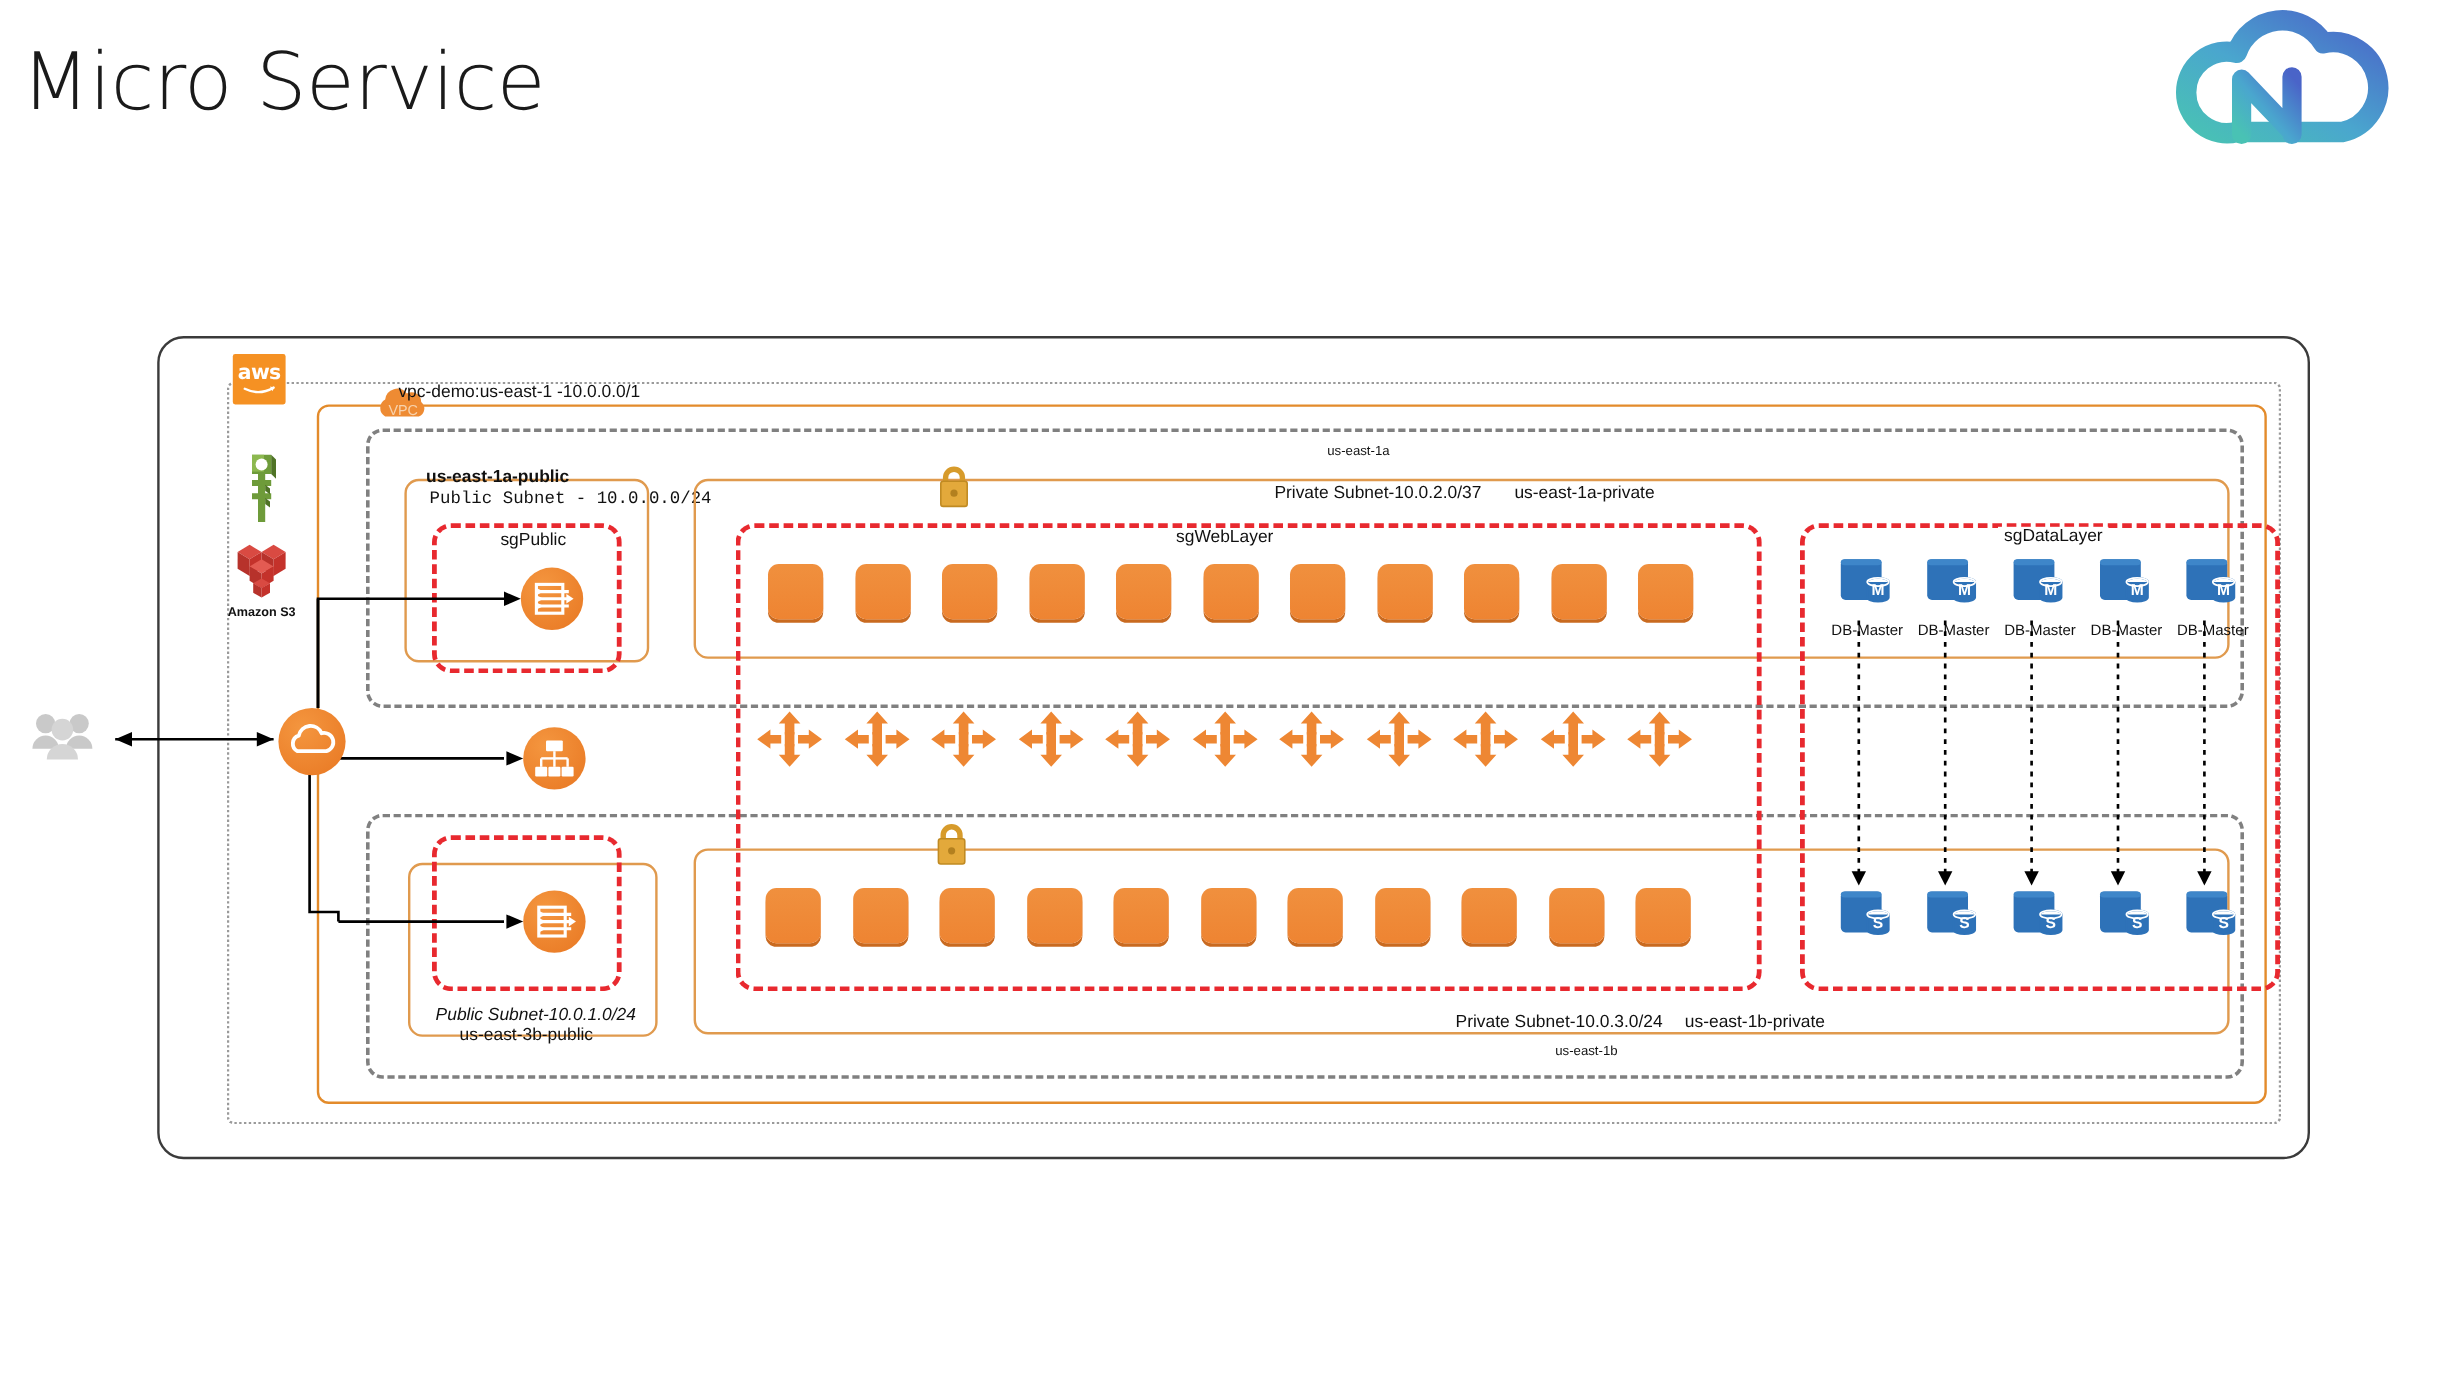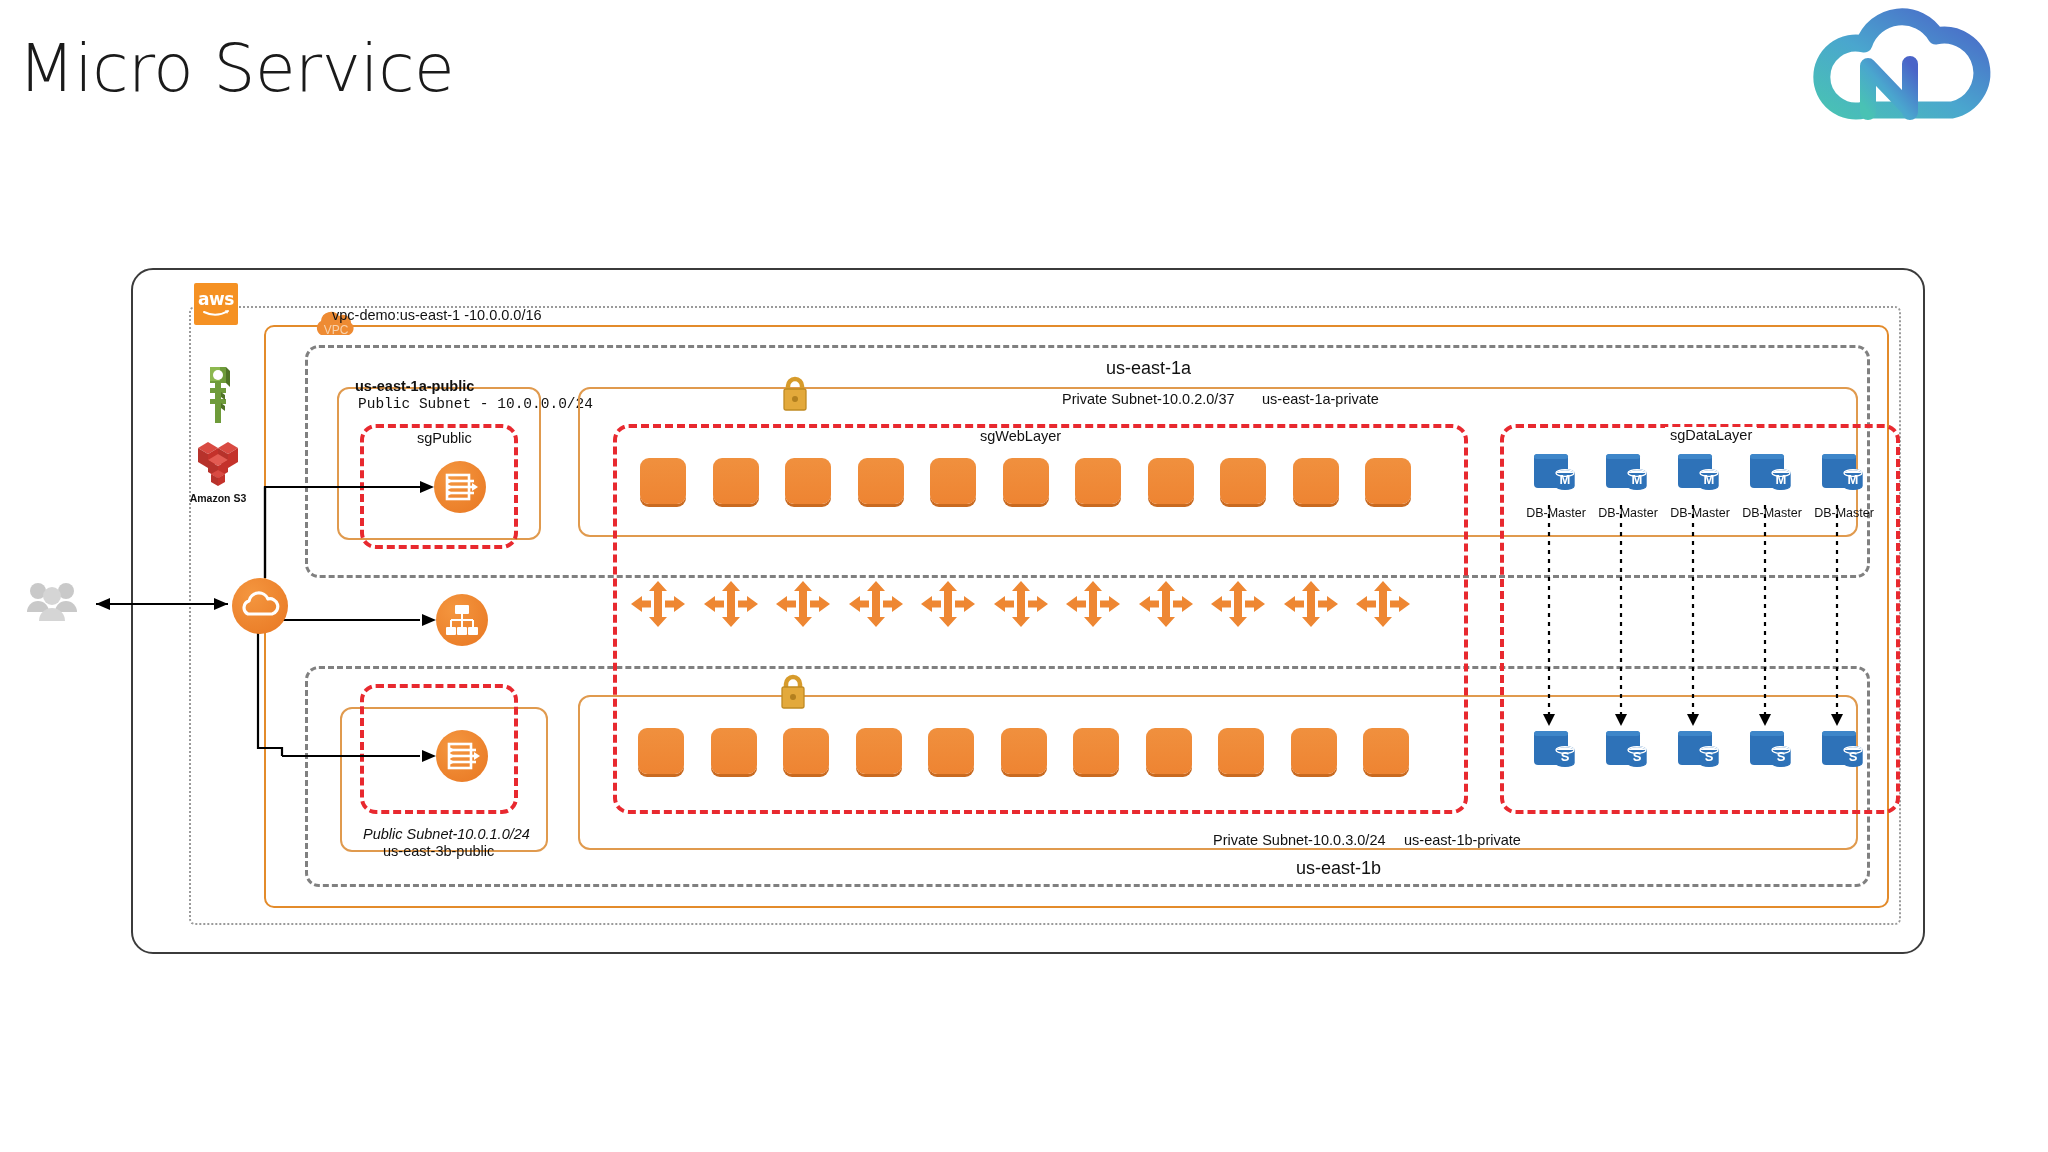--- a/index.html
+++ b/index.html
@@ -18,21 +18,21 @@
     letter-spacing: -0.5px;
     font-family: "DejaVu Sans", sans-serif;
     font-stretch: condensed;
   }
   .logo-wrap {
     position: absolute; right: 22px; top: 14px;
     width: 240px; height: 120px;
   }
 
   
-  .canvas { position: absolute; left: 0; top: 0; width: 2048px; height: 905px; }
+  .canvas { position: absolute; left: 0; top: 12px; width: 2048px; height: 905px; }
 
   
   .outer-card {
     position: absolute; left: 131px; top: 268px;
     width: 1794px; height: 686px;
     border: 2px solid #3b3b3b; border-radius: 22px;
     background: #fff;
   }
 
   
@@ -81,21 +81,21 @@
 
   
   .az-box {
     position: absolute;
     border: 3px dashed #808080; border-radius: 14px;
   }
   .az-a { left: 305px; top: 345px; width: 1565px; height: 233px; }
   .az-b { left: 305px; top: 666px; width: 1565px; height: 221px; }
 
   .az-label {
-    position: absolute; font-size: 18px; color: #111; white-space: nowrap;
+    position: absolute; font-size: 11px; color: #111; white-space: nowrap;
     background: #fff; padding: 0 6px;
   }
   .az-a-label { left: 1100px; top: 358px; }
   .az-b-label { left: 1290px; top: 858px; }
 
   
   .subnet {
     position: absolute; border: 2px solid #E09A4E; border-radius: 12px;
   }
   .sub-pub-a  { left: 337px; top: 387px;  width: 204px; height: 153px; }
@@ -224,21 +224,21 @@
   </div>
   <div class="s3-label">Amazon S3</div>
 
   <div class="vpc-box"></div>
   <div class="vpc-badge">
     <svg viewBox="0 0 46 30" width="46" height="30">
       <path d="M8 26 a8 8 0 0 1 0 -14 a10 10 0 0 1 18 -5 a8 8 0 0 1 12 7 a7 7 0 0 1 -2 12 z" fill="#EE8B33"></path>
       <text x="23" y="25" font-size="12" fill="#F8D2AC" text-anchor="middle" font-family="Liberation Sans, sans-serif">VPC</text>
     </svg>
   </div>
-  <div class="vpc-badge-label">vpc-demo:us-east-1 -10.0.0.0/16</div>
+  <div class="vpc-badge-label">vpc-demo:us-east-1 -10.0.0.0/1</div>
 
   <div class="az-box az-a"></div>
   <div class="az-label az-a-label">us-east-1a</div>
 
   <div class="az-box az-b"></div>
   <div class="az-label az-b-label">us-east-1b</div>
 
   <div class="subnet sub-pub-a"></div>
   <div class="subnet-label" style="left:355px;top:378px;font-weight:bold;">us-east-1a-public</div>
   <div class="subnet-label" style="left:358px;top:396px;font-family:Liberation Mono, monospace;">Public Subnet - 10.0.0.0/24</div>

